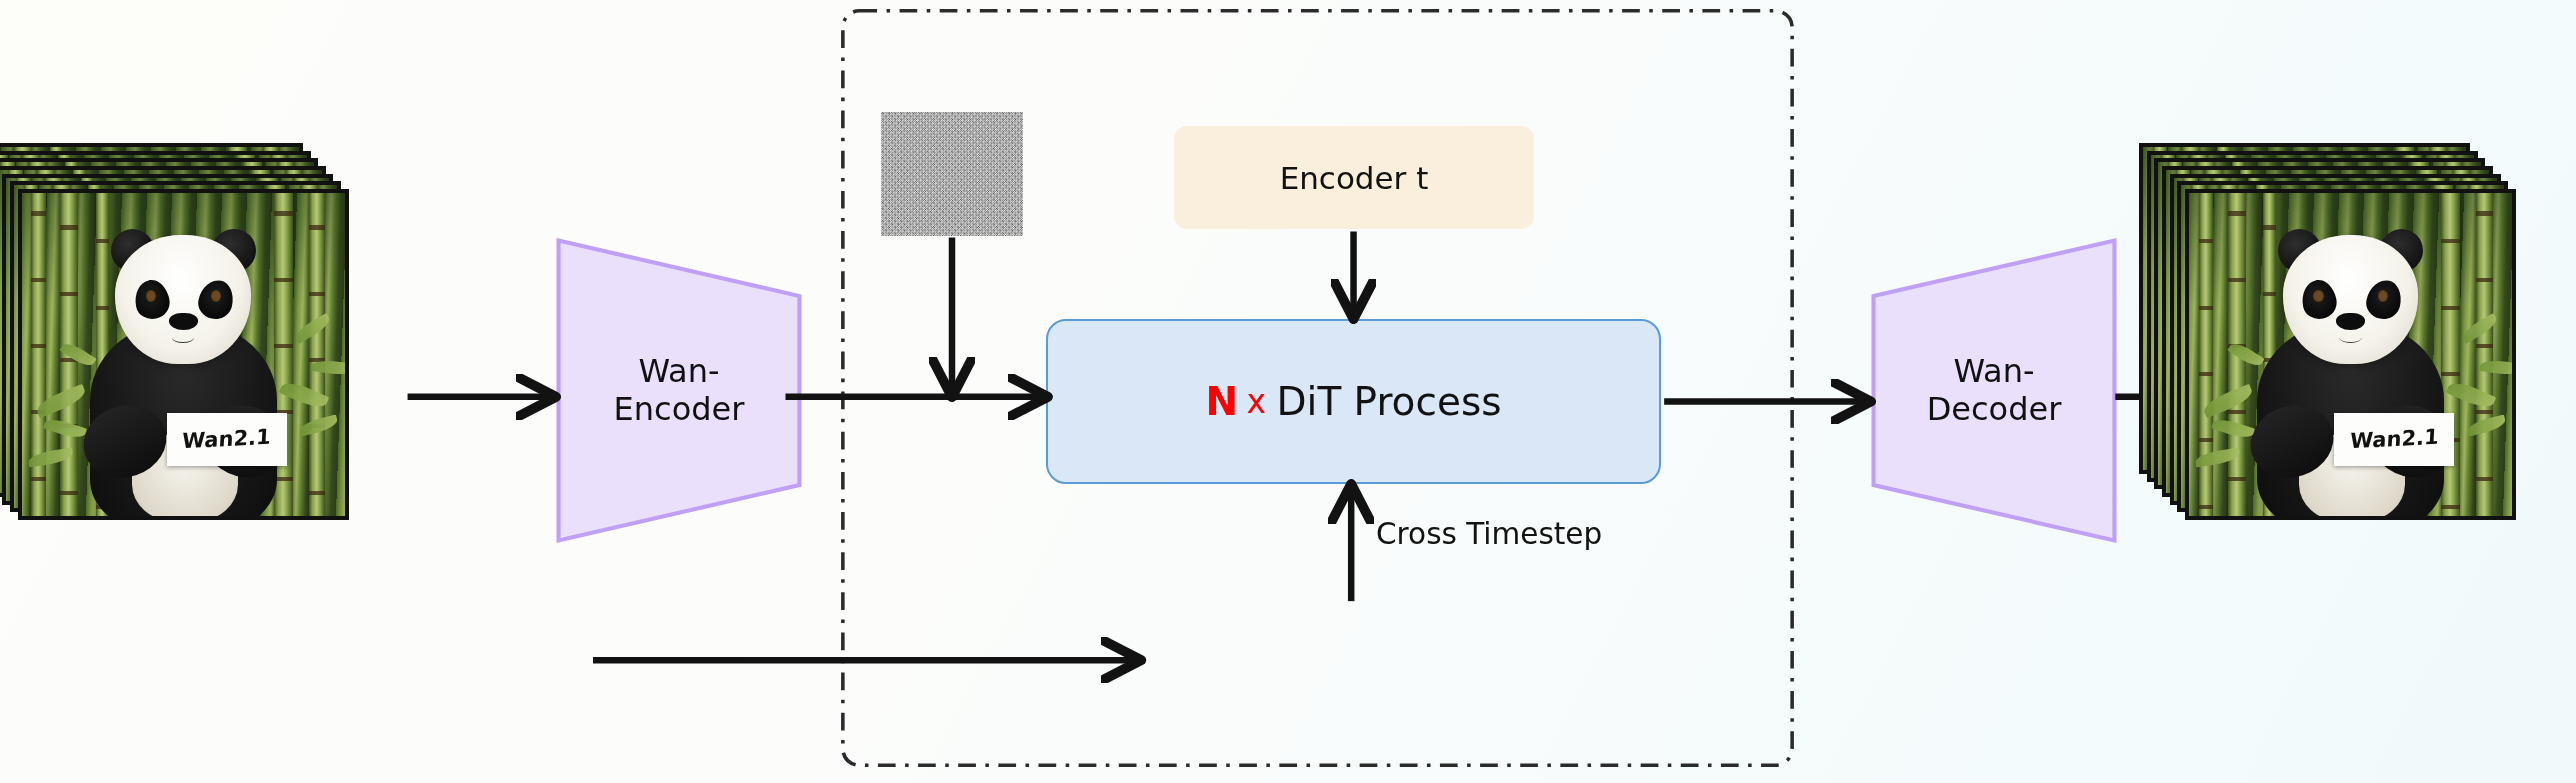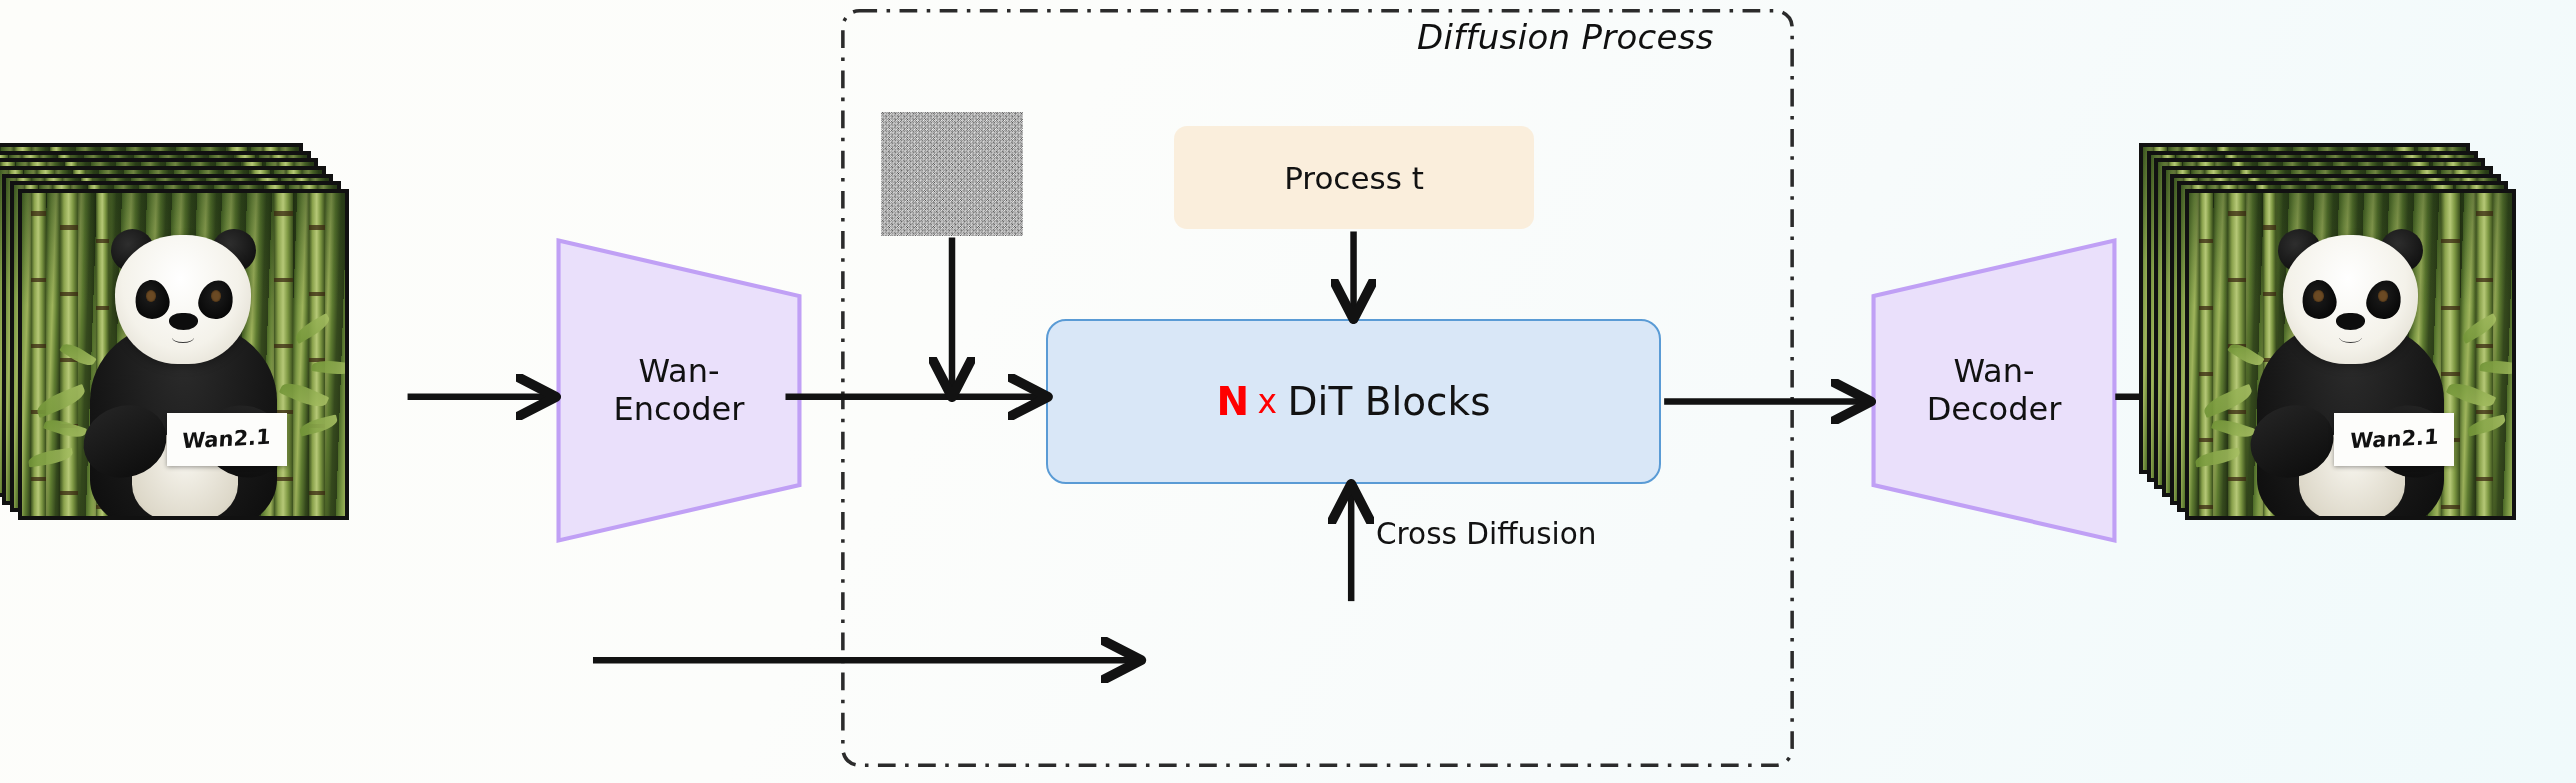--- a/index.html
+++ b/index.html
@@ -308,21 +308,20 @@
 </head>
 <body>
 
 <div id="stage">
 
   <div id="diffusion-region" style="border: none;">
       <svg width="953" height="758" style="position: absolute; left: 0px; top: 0px;" viewBox="0 0 1614 1284">
         <rect x="3" y="3" width="1608" height="1278" rx="28" fill="none" stroke="#2B2B2B" stroke-width="6" stroke-dasharray="30 16 6 16" stroke-linecap="butt"></rect>
       </svg>
     </div>
-  <div id="diffusion-label">Diffusion Process</div>
 
   <div class="frame-stack" id="input-stack" style="left:17.7px; top:189px;">
     <div class="frame" style="left: -46px; top: -46px; z-index: 1;">
       <div class="panda-scene">
         <div class="bamboo-bg"></div>
 
         <div class="bamboo-stalk" style="left:12%; width:5.5%;">
             <div class="bamboo-node" style="top: 13%;"></div>
             <div class="bamboo-node" style="top: 32%;"></div>
             <div class="bamboo-node" style="top: 51%;"></div>
@@ -1225,32 +1224,32 @@
 
   <div class="trapezoid" id="decoder-shape">
     <svg viewBox="0 0 420 520" preserveAspectRatio="none">
       <polygon points="6,100 414,6 414,514 6,420" fill="#EAE0FB" stroke="#C0A0F5" stroke-width="7"></polygon>
     </svg>
     <div class="tz-label">Wan-
 Decoder</div>
   </div>
 
   <div class="node" id="timestep-node">
-    <span>Process t</span>
+    <span>Encoder t</span>
   </div>
 
   <div class="node" id="dit-node">
     <span class="n-sym">N</span>
     <span class="x-sym">x</span>
-    <span>DiT Blocks</span>
+    <span>DiT Process</span>
   </div>
 
 
 
-  <div id="cross-attention-label">Cross Diffusion</div>
+  <div id="cross-attention-label">Cross Timestep</div>
 
   <div class="conn" style="left:0; top:0;">
     <svg width="2576" height="783" viewBox="0 0 4362 1326">
       <defs>
         <marker id="ah" markerWidth="7" markerHeight="7" refX="5.6" refY="3.5" orient="auto">
           <path d="M0.4,0.5 L6.2,3.5 L0.4,6.5" fill="none" stroke="#121212" stroke-width="1.5" stroke-linecap="round" stroke-linejoin="round"></path>
         </marker>
       </defs>
 
       <line x1="690" y1="672" x2="935" y2="672" stroke="#121212" stroke-width="11" marker-end="url(#ah)"></line>

